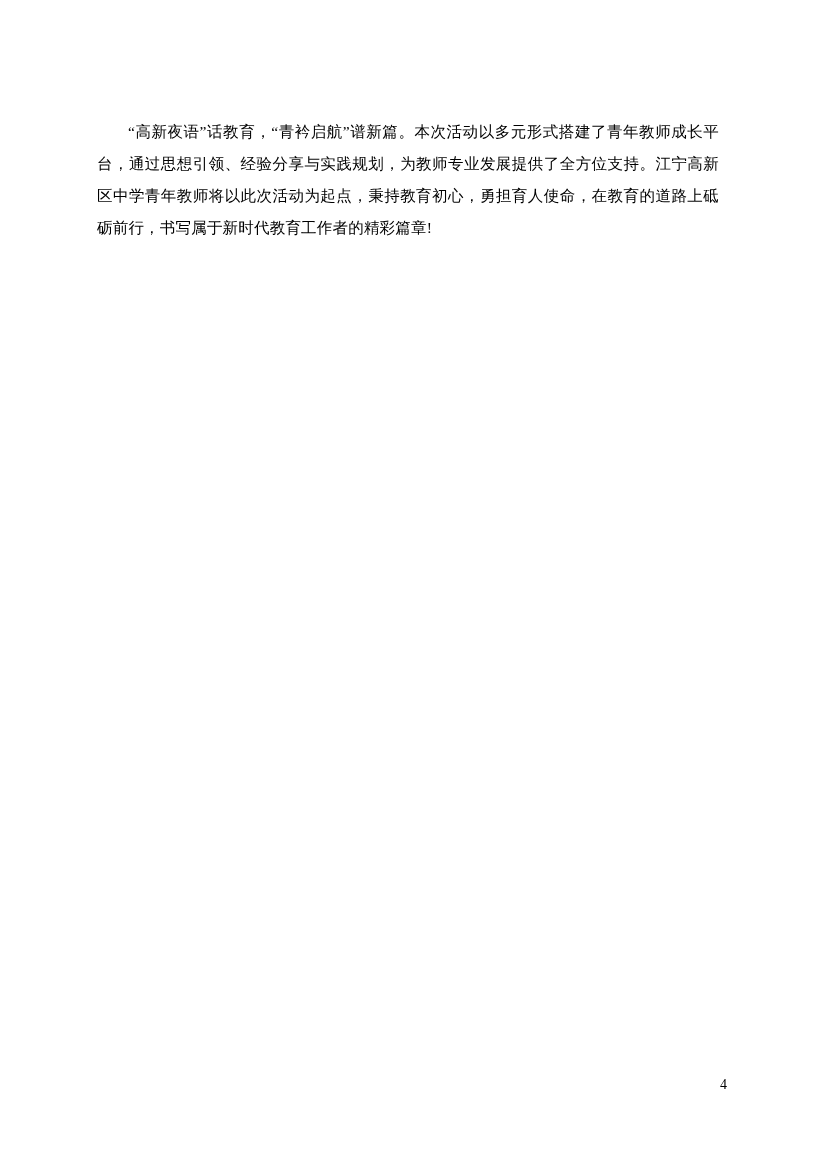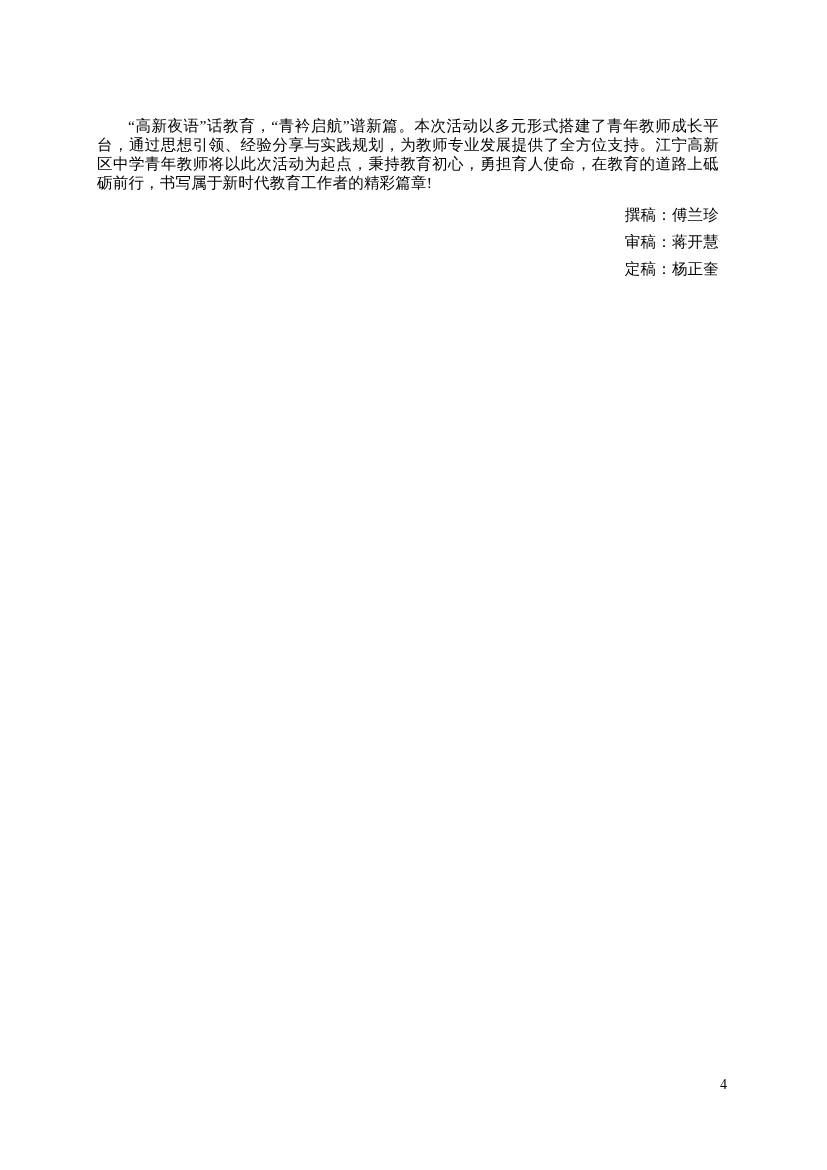--- a/index.html
+++ b/index.html
@@ -25,21 +25,21 @@
   }
   .content {
     position: absolute;
     left: 97px;
     top: 116px;
     width: 622px;
   }
   .paragraph {
     margin: 0;
     font-size: 15.5px;
-    line-height: 19px;
+    line-height: 32px;
     text-align: justify;
     text-align-last: left;
     text-indent: 2em;
     letter-spacing: 0.2px;
     word-break: break-all;
   }
   .credits {
     margin-top: 9px;
     text-align: right;
     font-size: 15.5px;
@@ -58,22 +58,17 @@
     font-size: 14px;
     line-height: 20px;
   }
 </style>
 </head>
 <body>
 
 <div class="page">
   <div class="content">
     <p class="paragraph">“高新夜语”话教育，“青衿启航”谱新篇。本次活动以多元形式搭建了青年教师成长平台，通过思想引领、经验分享与实践规划，为教师专业发展提供了全方位支持。江宁高新区中学青年教师将以此次活动为起点，秉持教育初心，勇担育人使命，在教育的道路上砥砺前行，书写属于新时代教育工作者的精彩篇章!</p>
-    <div class="credits">
-      <div class="credit-line">撰稿：傅兰珍</div>
-      <div class="credit-line">审稿：蒋开慧</div>
-      <div class="credit-line">定稿：杨正奎</div>
-    </div>
   </div>
   <div class="footer">
     <span>4</span>
   </div>
 </div>
 
 </body></html>

